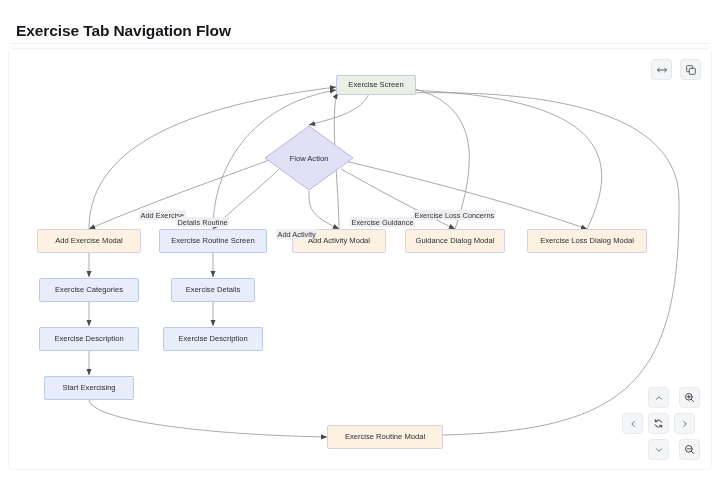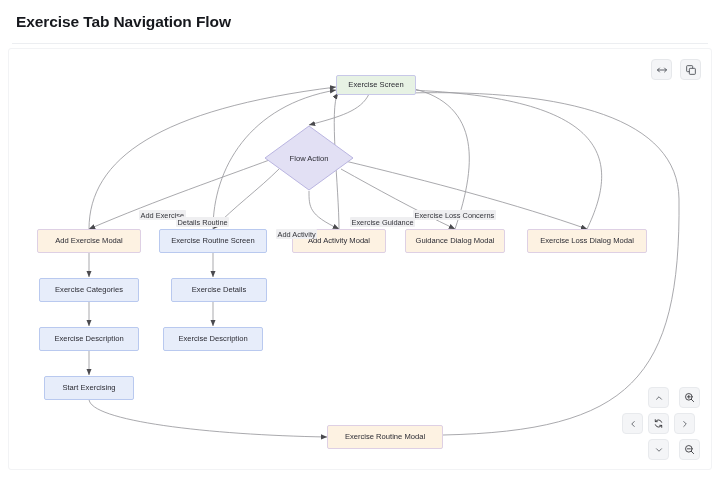--- a/index.html
+++ b/index.html
@@ -19,21 +19,21 @@
     position: relative;
     width: 720px;
     height: 478px;
     background: #ffffff;
     box-sizing: border-box;
   }
 
   
   #header {
     position: absolute;
-    left: 0; top: 0;
+    left: 0; top: 9px;
     width: 720px;
     height: 44px;
     box-sizing: border-box;
     padding: 12px 0 0 16px;
     background: #ffffff;
   }
   #page-title {
     font-size: 15.5px;
     font-weight: bold;
     letter-spacing: -0.1px;
@@ -289,21 +289,21 @@
     </div>
 
     <div class="node blue" style="left:30px; top:278px; width:100px; height:24px;">
       <span>Exercise Description</span>
     </div>
 
     <div class="node blue" style="left:35px; top:327px; width:90px; height:24px;">
       <span>Start Exercising</span>
     </div>
 
-    <div class="node blue" style="left:162px; top:229px; width:96px; height:24px;">
+    <div class="node blue" style="left:162px; top:229px; width:84px; height:24px;">
       <span>Exercise Details</span>
     </div>
 
     <div class="node blue" style="left:154px; top:278px; width:100px; height:24px;">
       <span>Exercise Description</span>
     </div>
 
     <div class="node orange" style="left:318px; top:376px; width:116px; height:24px;">
       <span>Exercise Routine Modal</span>
     </div>

